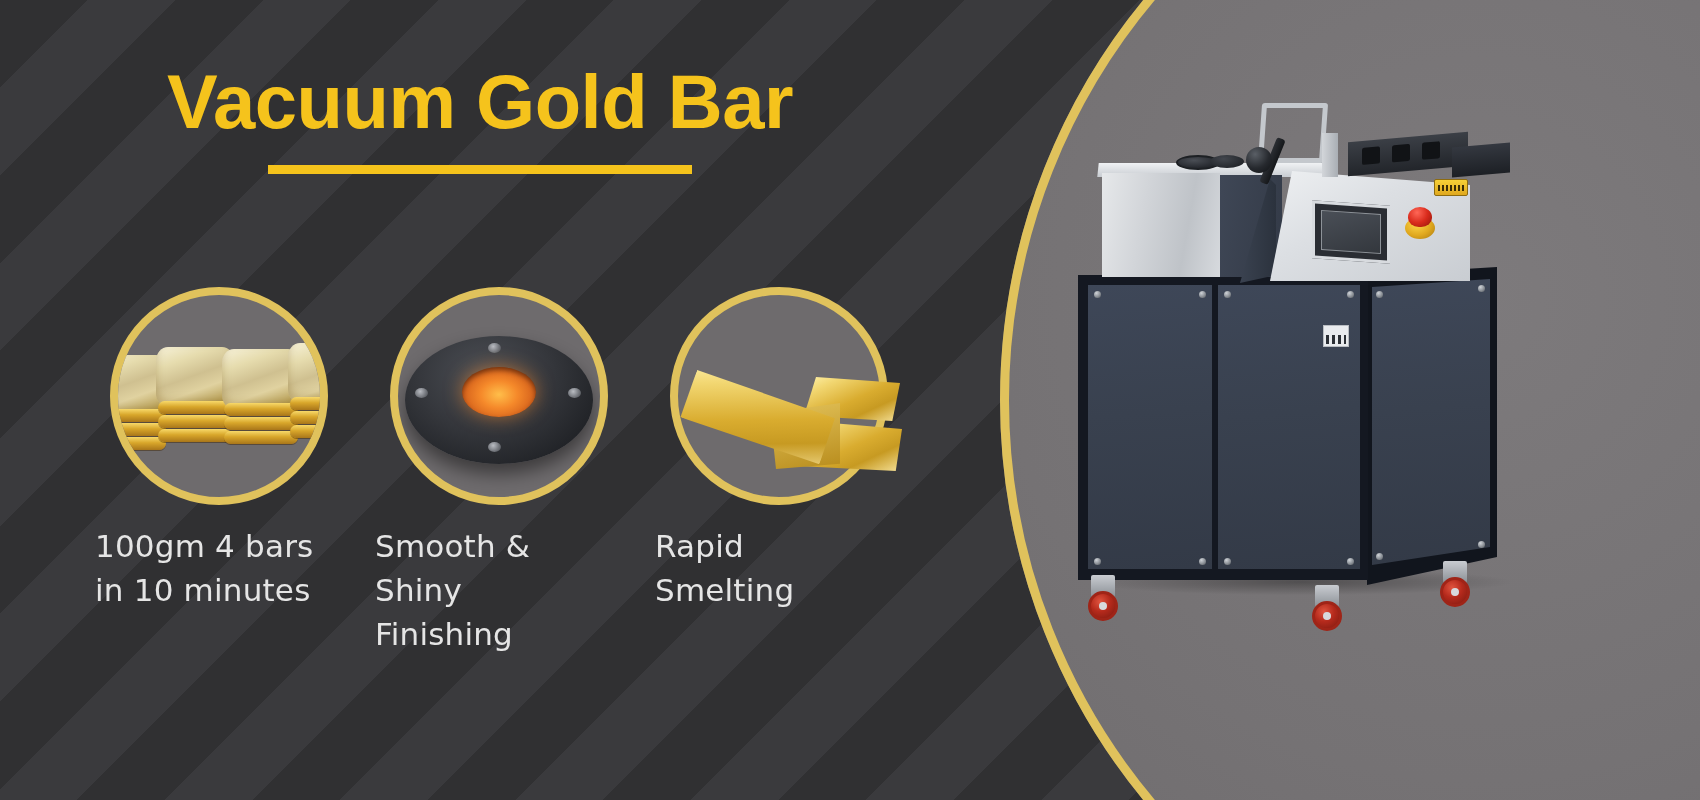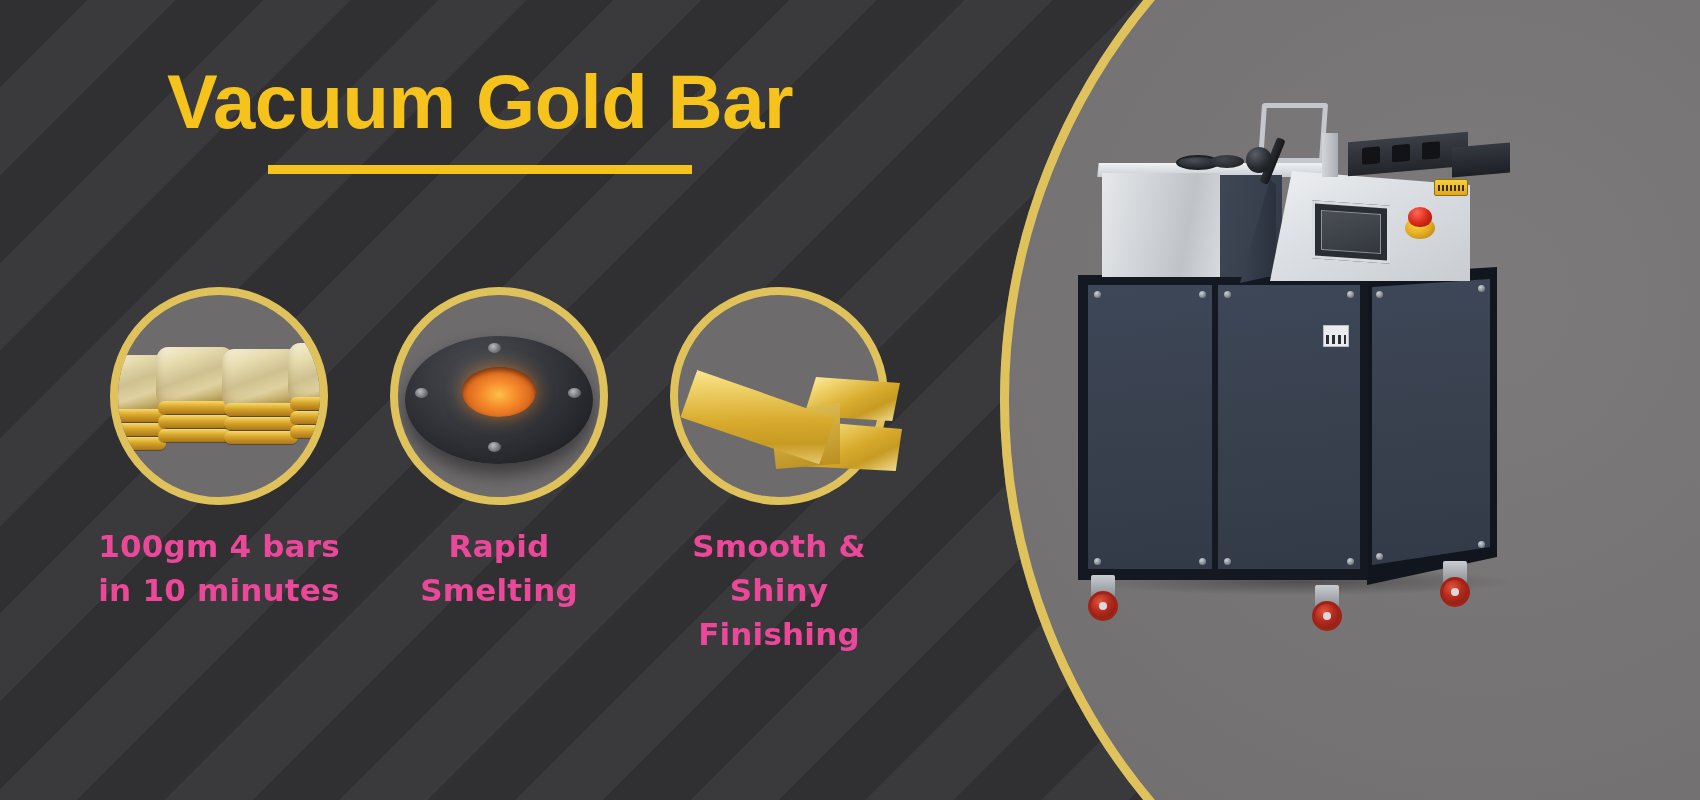--- a/index.html
+++ b/index.html
@@ -118,24 +118,24 @@
     background:linear-gradient(165deg,#e8c košer 0%,#caa128 100%);
     background:linear-gradient(165deg,#e4c45c 0%,#b88c1c 100%);
   }
 
   
   .captions {
     position:absolute; left:95px; top:524px; width:840px;
     display:flex; justify-content:flex-start; gap:32px;
   }
   .caption {
-    width:248px; text-align:center;
+    width:248px; 
     font-family:"DejaVu Sans", sans-serif;
-    font-size:31px; font-weight:700; line-height:1.42;
-    color:#ec4899; letter-spacing:0.2px;
+    font-size:31px; font-weight:400; line-height:1.42;
+    color:#e5e5e5; letter-spacing:0.2px;
     white-space:pre-line;
   }
 
   
   .machine { position:absolute; left:1060px; top:95px; width:490px; height:570px; }
 
   
   .cab-front {
     position:absolute; left:18px; top:180px; width:290px; height:305px;
     background:#141821; border:0;
@@ -372,24 +372,24 @@
           </div>
         </div>
       </div>
     </div>
 
   </div>
 
   <div class="captions">
     <div class="caption">100gm 4 bars
 in 10 minutes</div>
+    <div class="caption">Smooth &amp; Shiny
+Finishing</div>
     <div class="caption">Rapid
 Smelting</div>
-    <div class="caption">Smooth &amp; Shiny
-Finishing</div>
   </div>
 
   <div class="machine">
 
     <div class="shadow-floor"></div>
 
     <div class="cab-side"></div>
     <div class="cab-front"></div>
 
     <div class="panel" style="left:28px; top:190px; width:124px; height:284px;"></div>

